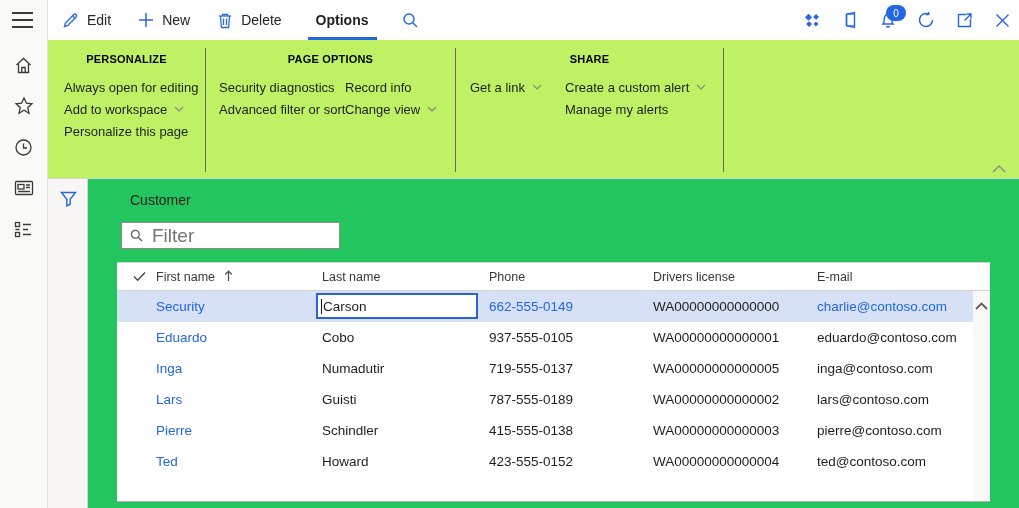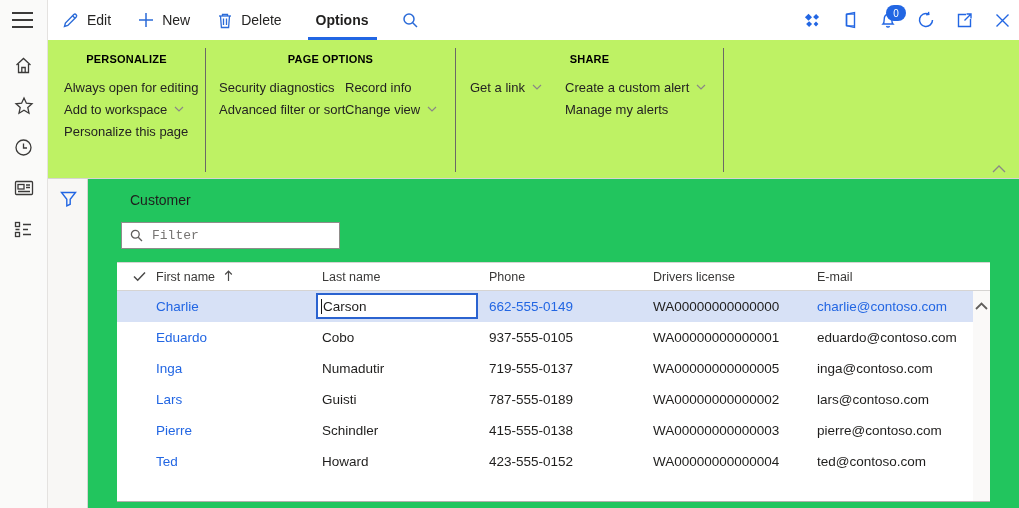--- a/index.html
+++ b/index.html
@@ -42,21 +42,21 @@
   .vdiv1{left:157px}.vdiv2{left:407px}.vdiv3{left:675px}
   .collapse-chev{position:absolute;right:13px;bottom:5px;cursor:pointer}
 
   
   .workspace{position:absolute;left:48px;top:179px;width:971px;height:329px;background:#22c55e}
   .filterstrip{position:absolute;left:0;top:0;width:39px;height:329px;background:#f8f7f5;border-right:1px solid #d6d4d2}
   .funnel{position:absolute;left:12px;top:12px;cursor:pointer}
   .page-title{position:absolute;left:82px;top:13px;font-size:14px;color:#1f1e1d}
   .filterbox{position:absolute;left:73px;top:43px;width:209px;height:25px;background:#fff;border:1px solid #8f8d8b;
              display:flex;align-items:center;padding-left:8px;gap:7px}
-  .filterbox input{border:none;outline:none;font-size:13px;font-family:Liberation Mono, monospace;color:#1f1e1d;width:170px;background:transparent}
+  .filterbox input{border:none;outline:none;font-size:19px;font-family:Liberation Sans, sans-serif;color:#1f1e1d;width:170px;background:transparent}
   .filterbox input::placeholder{color:#767472}
 
   
   .grid{position:absolute;left:69px;top:83px;width:873px;height:238px;background:#fff;
         border-top:1px solid #d6d4d2;border-bottom:1px solid #b2afac}
   .ghead{height:27px;border-bottom:1px solid #d6d4d2;display:flex;align-items:center;font-size:12.5px;color:#3a3938}
   .c0{width:38px;box-sizing:border-box;padding-left:16px}
   .c1{width:165px;box-sizing:border-box;padding-left:1px}
   .c2{width:167px;box-sizing:border-box;padding-left:2px}
   .c3{width:164px;box-sizing:border-box;padding-left:2px}
@@ -325,21 +325,21 @@
         </span>
       </div>
       <div class="c2"><span>Last name</span></div>
       <div class="c3"><span>Phone</span></div>
       <div class="c4"><span>Drivers license</span></div>
       <div class="c5"><span>E-mail</span></div>
     </div>
 
     <div class="grow selected">
       <div class="c0"></div>
-      <div class="c1"><span>Charlie</span></div>
+      <div class="c1"><span>Security</span></div>
       <div class="c2 editwrap">
         <div class="edit-box">
           <span class="caret"></span>
           <span>Carson</span>
         </div>
       </div>
       <div class="c3"><span>662-555-0149</span></div>
       <div class="c4"><span>WA00000000000000</span></div>
       <div class="c5"><span>charlie@contoso.com</span></div>
     </div>

